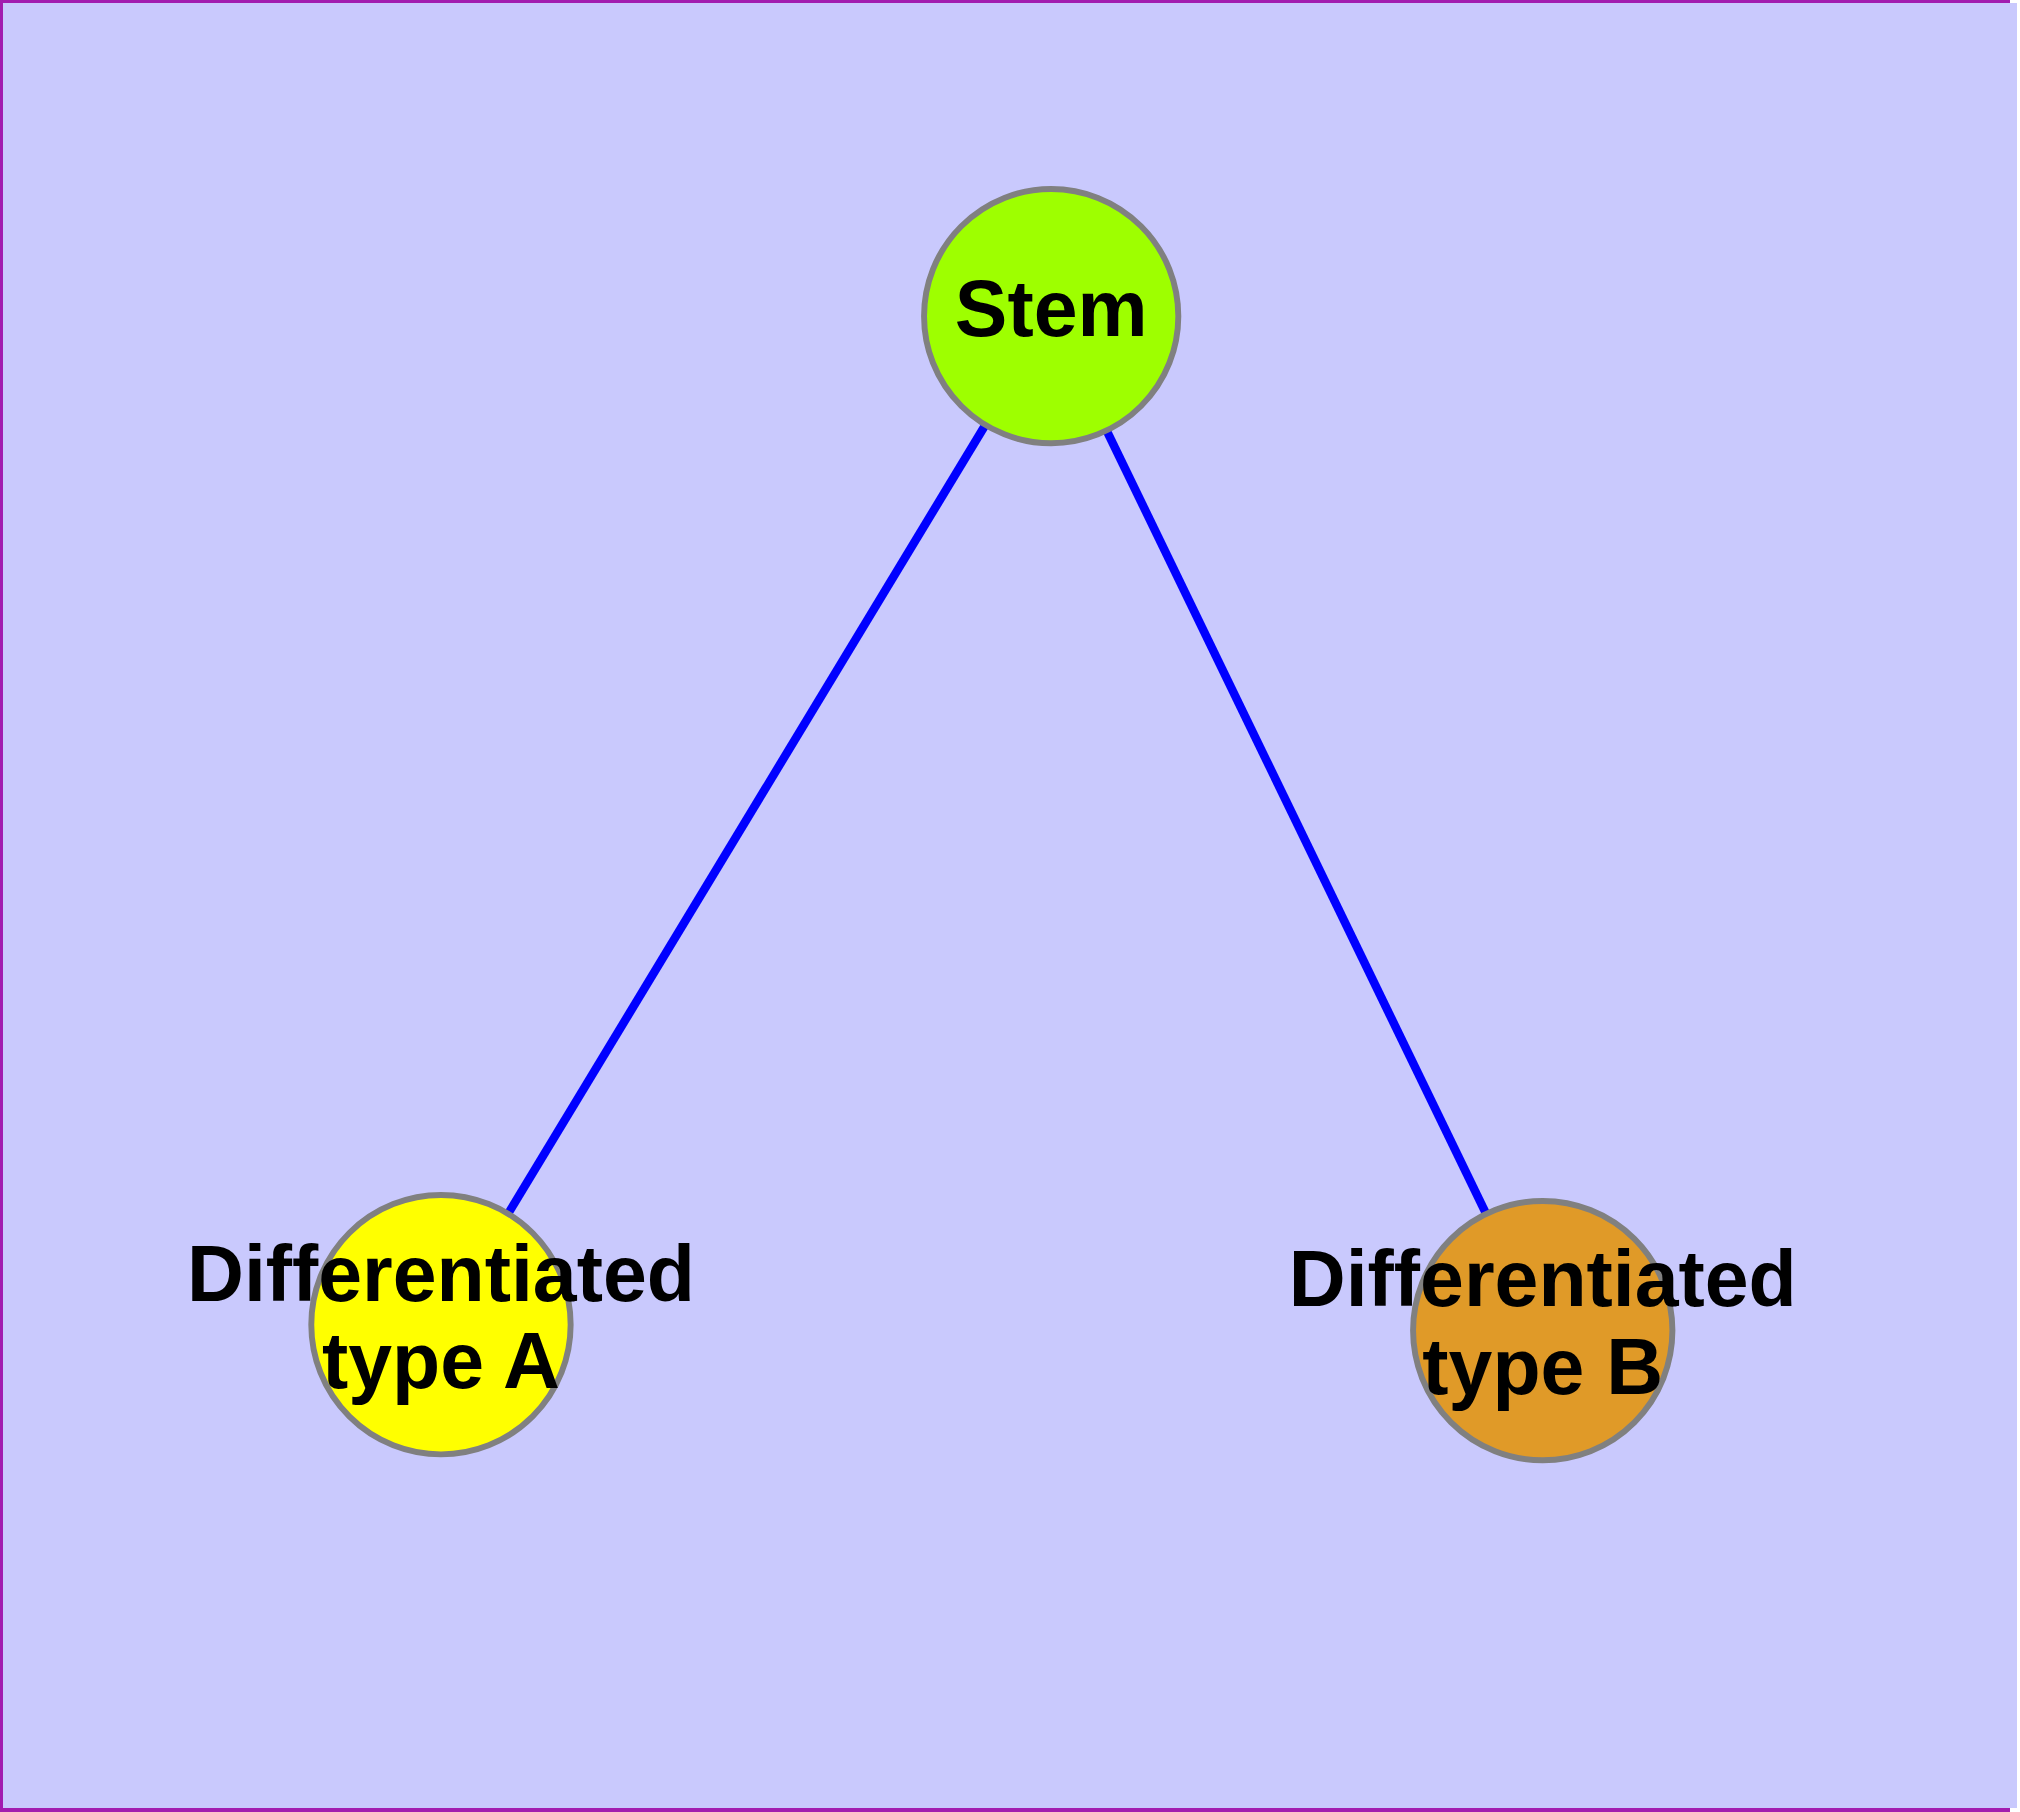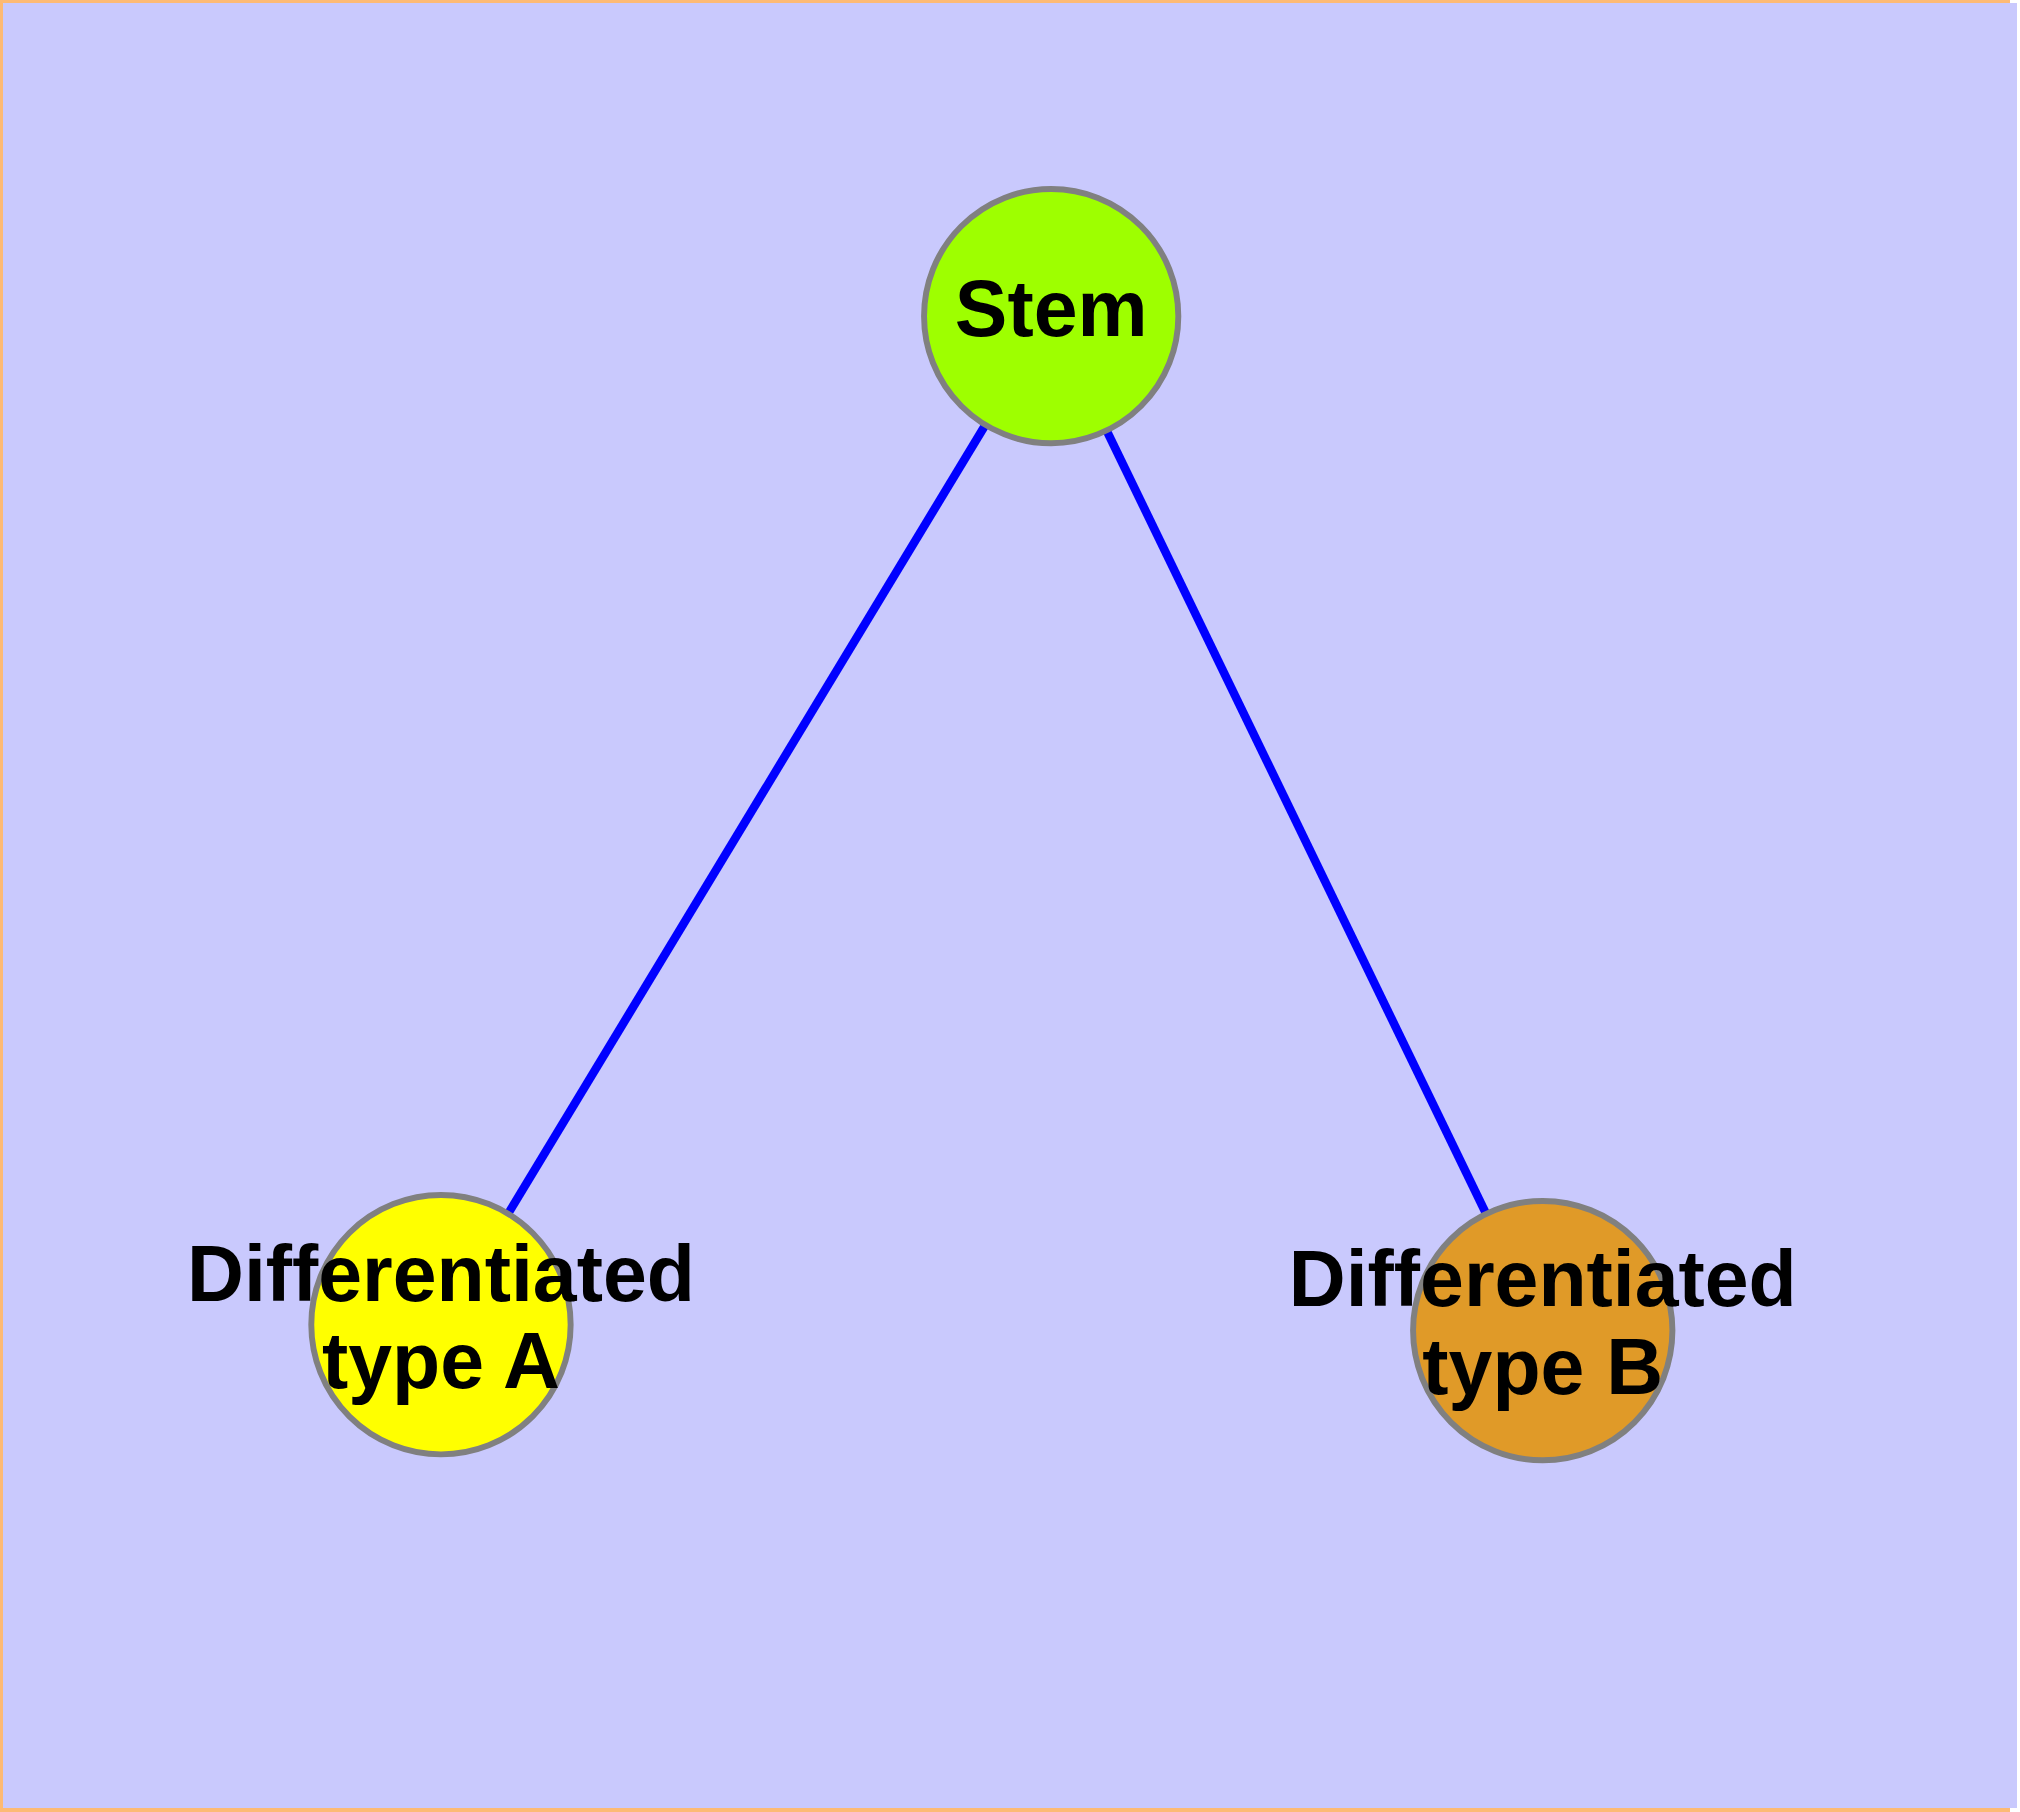--- a/index.html
+++ b/index.html
@@ -10,21 +10,21 @@
   body {
     width: 2021px;
     height: 1812px;
     overflow: hidden;
     font-family: "Liberation Sans", sans-serif;
   }
   #canvas {
     position: relative;
     width: 2010px;
     height: 1812px;
-    background: #fdba74;
+    background: #a21caf;
     box-sizing: border-box;
   }
   #plot-bg {
     position: absolute;
     left: 3.4px;
     top: 3.4px;
     width: 2014px;
     height: 1805px;
     background: #c9c9fd;
   }

